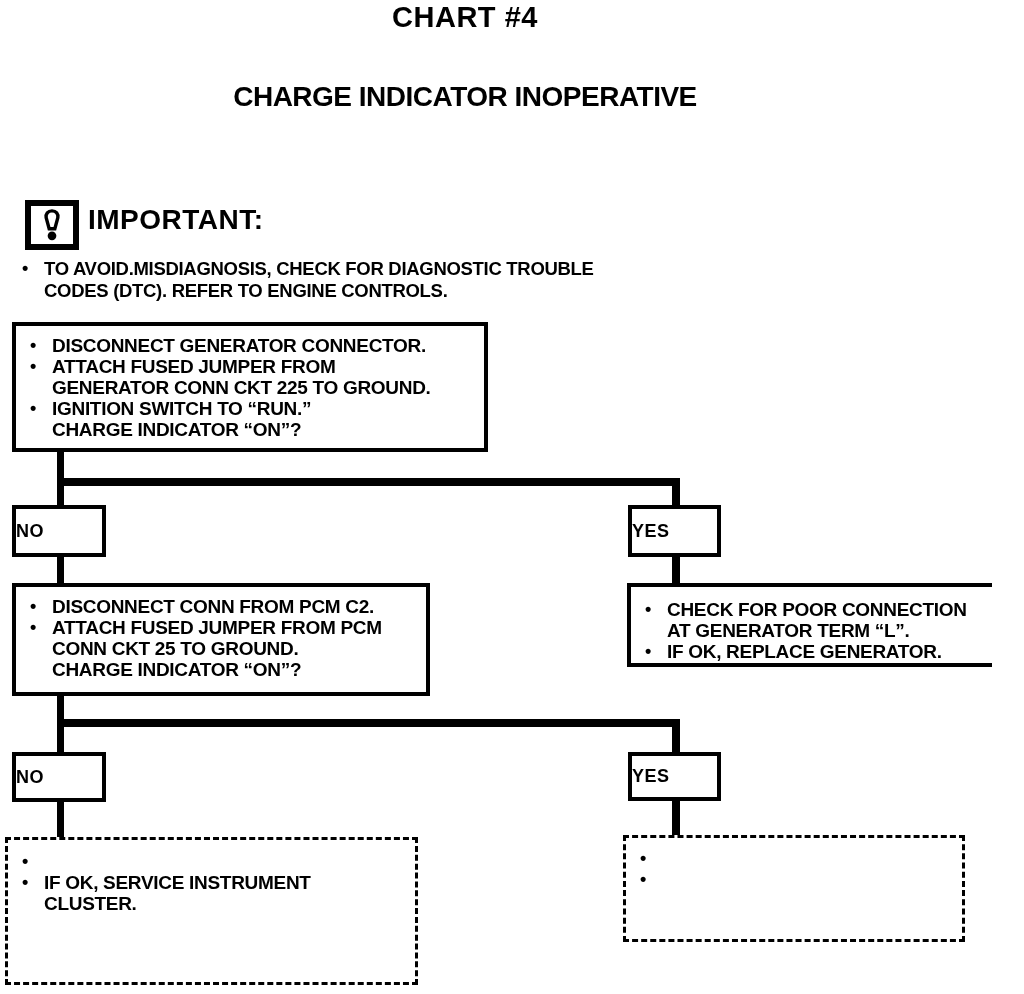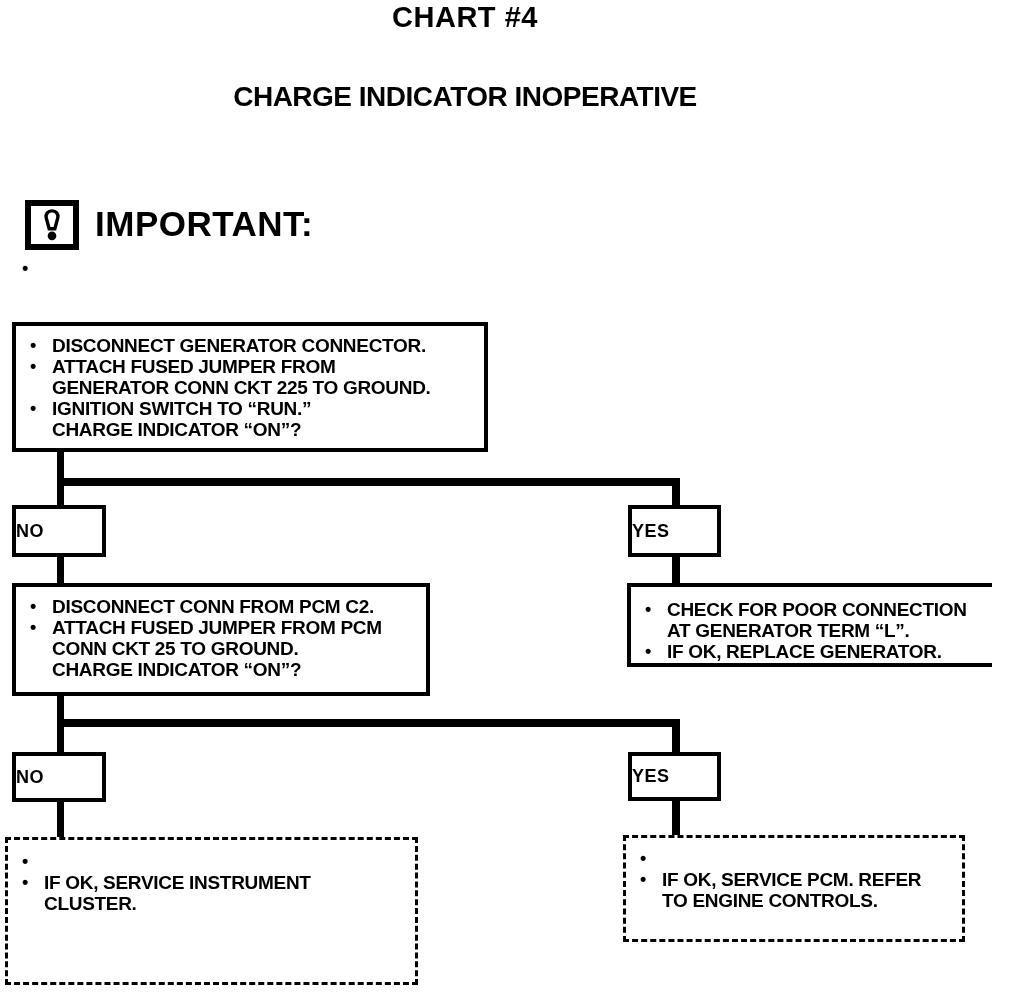--- a/index.html
+++ b/index.html
@@ -8,21 +8,21 @@
     font-family:"Liberation Sans",sans-serif;font-weight:700;overflow:hidden;
   }
   
   .title{position:absolute;top:2px;left:0;width:930px;text-align:center;line-height:31px;}
   .t1{font-size:29px;letter-spacing:0.5px;}
   .t2{font-size:28px;letter-spacing:-0.5px;margin-top:48px;}
 
   
   .imp-icon{position:absolute;left:25px;top:200px;width:42px;height:38px;border:6px solid #000;
             display:flex;align-items:center;justify-content:center;background:#fff;}
-  .imp-label{position:absolute;left:95px;top:204px;font-size:35px;letter-spacing:0.5px;}
+  .imp-label{position:absolute;left:88px;top:204px;font-size:28px;letter-spacing:0.5px;}
 
   
   .bullets{display:flex;flex-direction:column;}
   .brow{display:flex;align-items:flex-start;}
   .blt{flex:0 0 22px;width:22px;font-size:18px;line-height:21px;}
   .btxt{white-space:pre-line;font-size:19px;line-height:21px;letter-spacing:-0.3px;}
 
   .imp-note{position:absolute;left:22px;top:258px;width:700px;}
   .imp-note .btxt{font-size:18.5px;line-height:21.5px;}
 
@@ -69,20 +69,22 @@
   <div class="imp-icon">
     <svg width="26" height="32" viewBox="0 0 26 34">
       <path d="M13 2 C8.5 2 6.2 5.2 6.8 9.2 L10 21 L16 21 L19.2 9.2 C19.8 5.2 17.5 2 13 2 Z" fill="none" stroke="#000" stroke-width="3.6"></path>
       <circle cx="13" cy="28.5" r="4.6" fill="#000"></circle>
     </svg>
   </div>
   <div class="imp-label">IMPORTANT:</div>
 
   <div class="imp-note brow">
     <span class="blt">•</span>
+    <span class="btxt">TO AVOID.MISDIAGNOSIS, CHECK FOR DIAGNOSTIC TROUBLE
+CODES (DTC). REFER TO ENGINE CONTROLS.</span>
   </div>
 
   <div class="fbox" id="step1">
     <div class="bullets">
       <div class="brow">
         <span class="blt">•</span>
         <span class="btxt">DISCONNECT GENERATOR CONNECTOR.</span>
       </div>
       <div class="brow">
         <span class="blt">•</span>
@@ -167,19 +169,17 @@
     </div>
   </div>
 
   <div class="fbox dotted" id="resYes2">
     <div class="bullets">
       <div class="brow">
         <span class="blt">•</span>
       </div>
       <div class="brow">
         <span class="blt">•</span>
-        <span class="btxt">IF OK, SERVICE PCM. REFER
-TO ENGINE CONTROLS.</span>
       </div>
     </div>
   </div>
 
 </div>
 
 </body></html>

